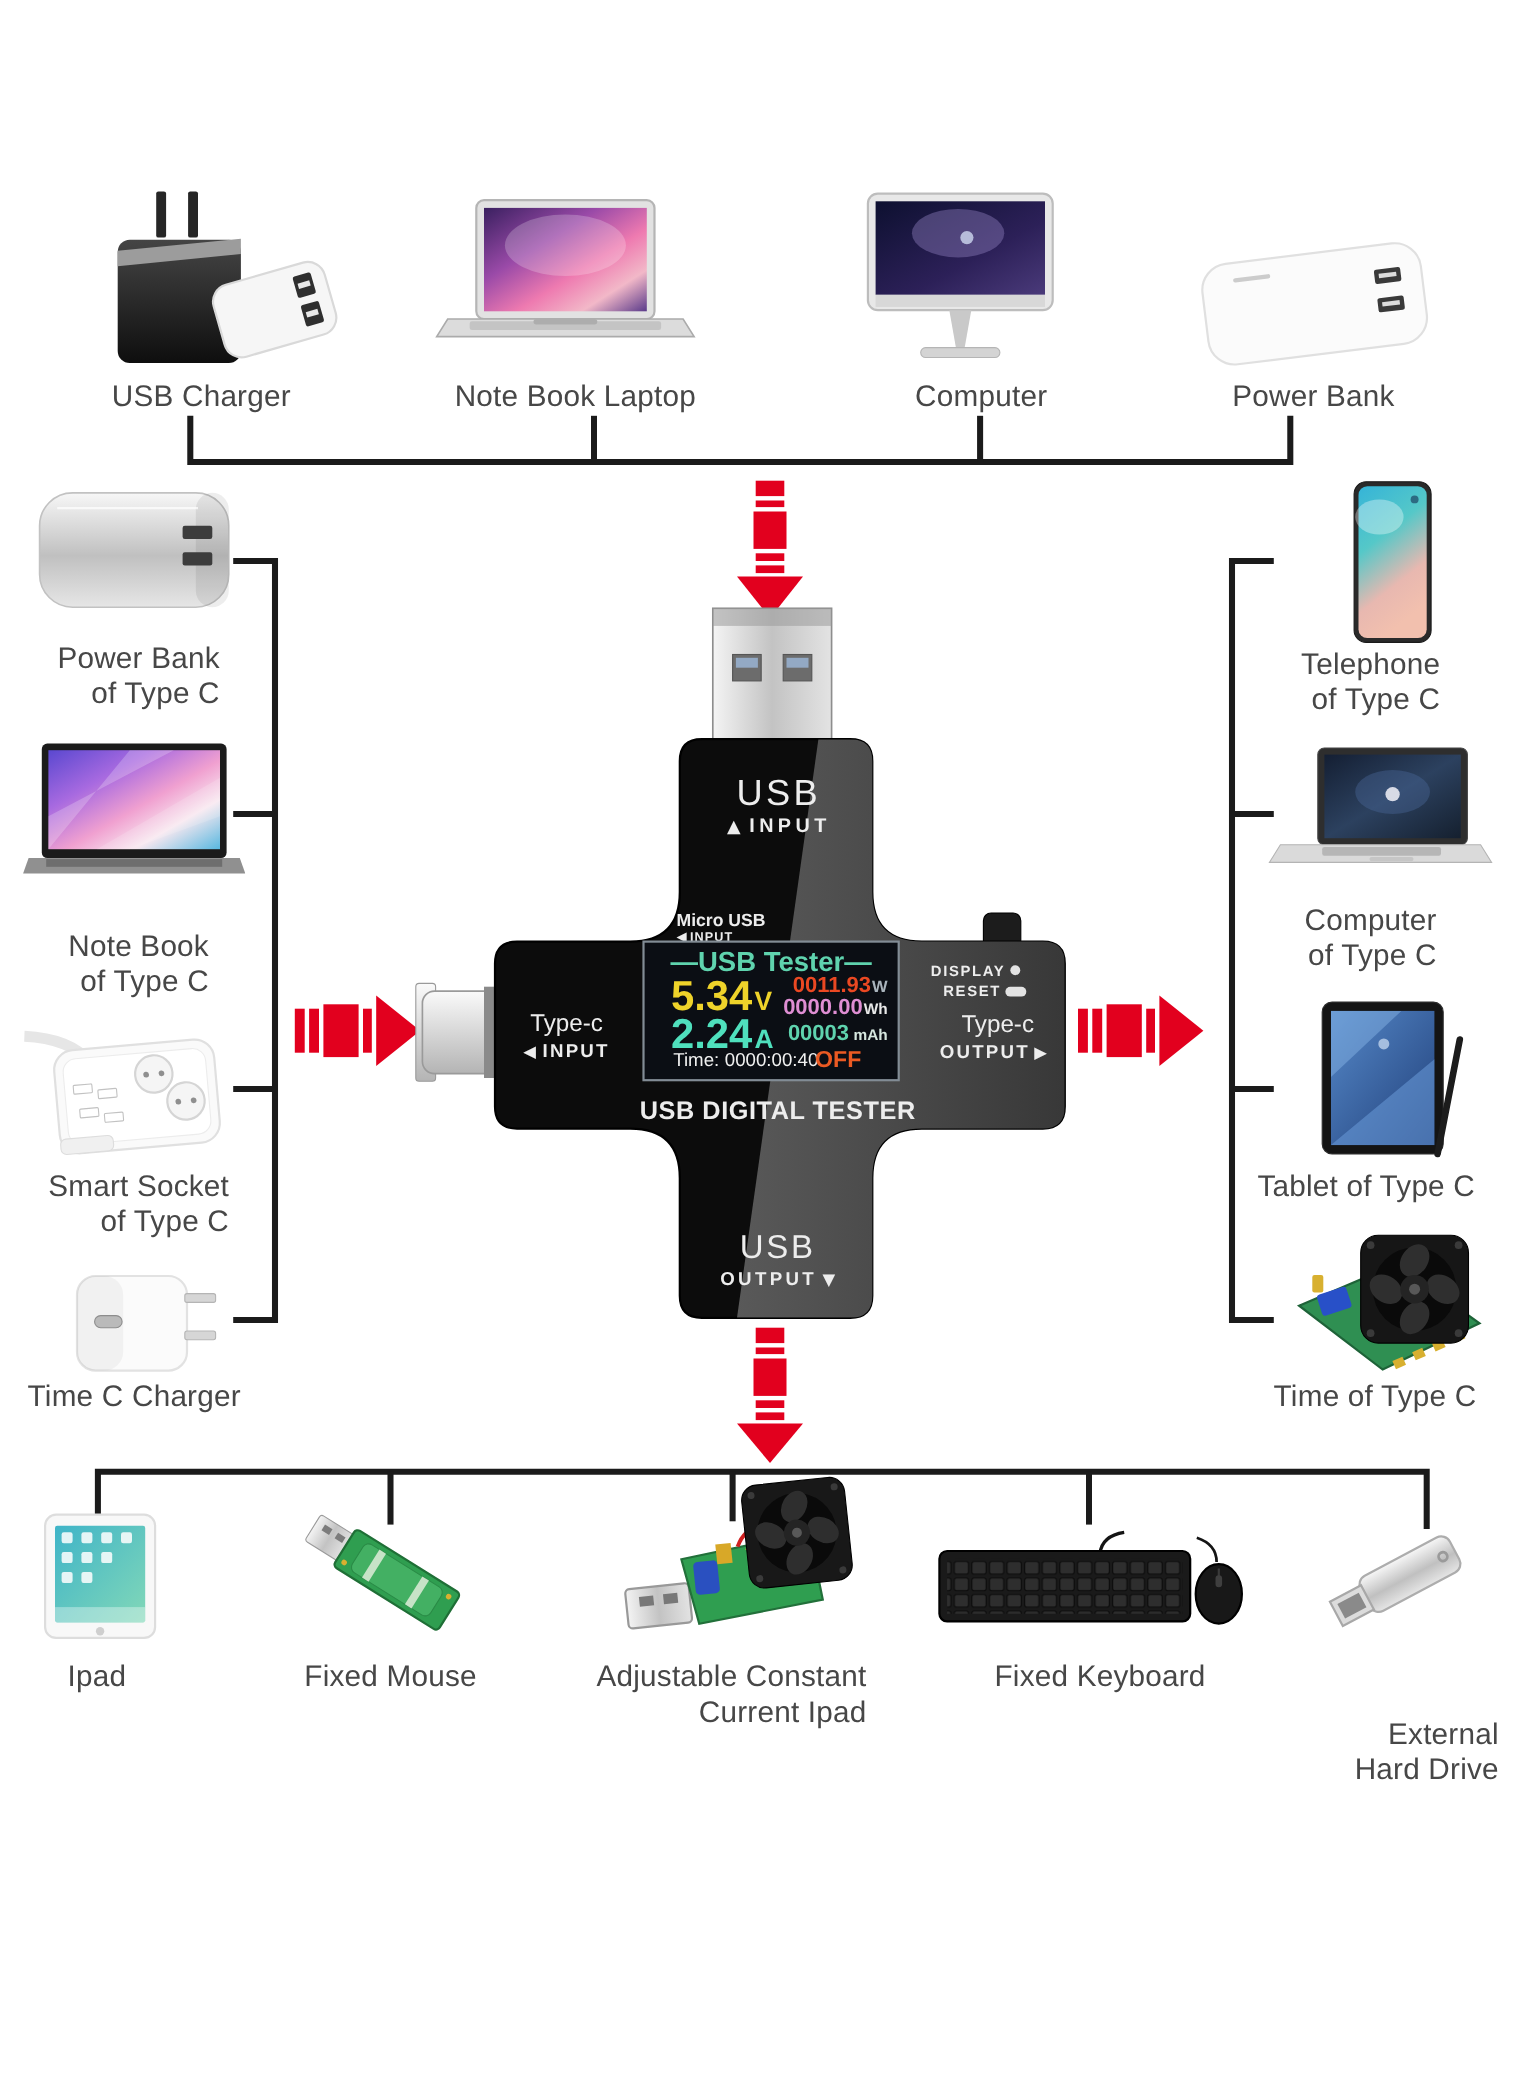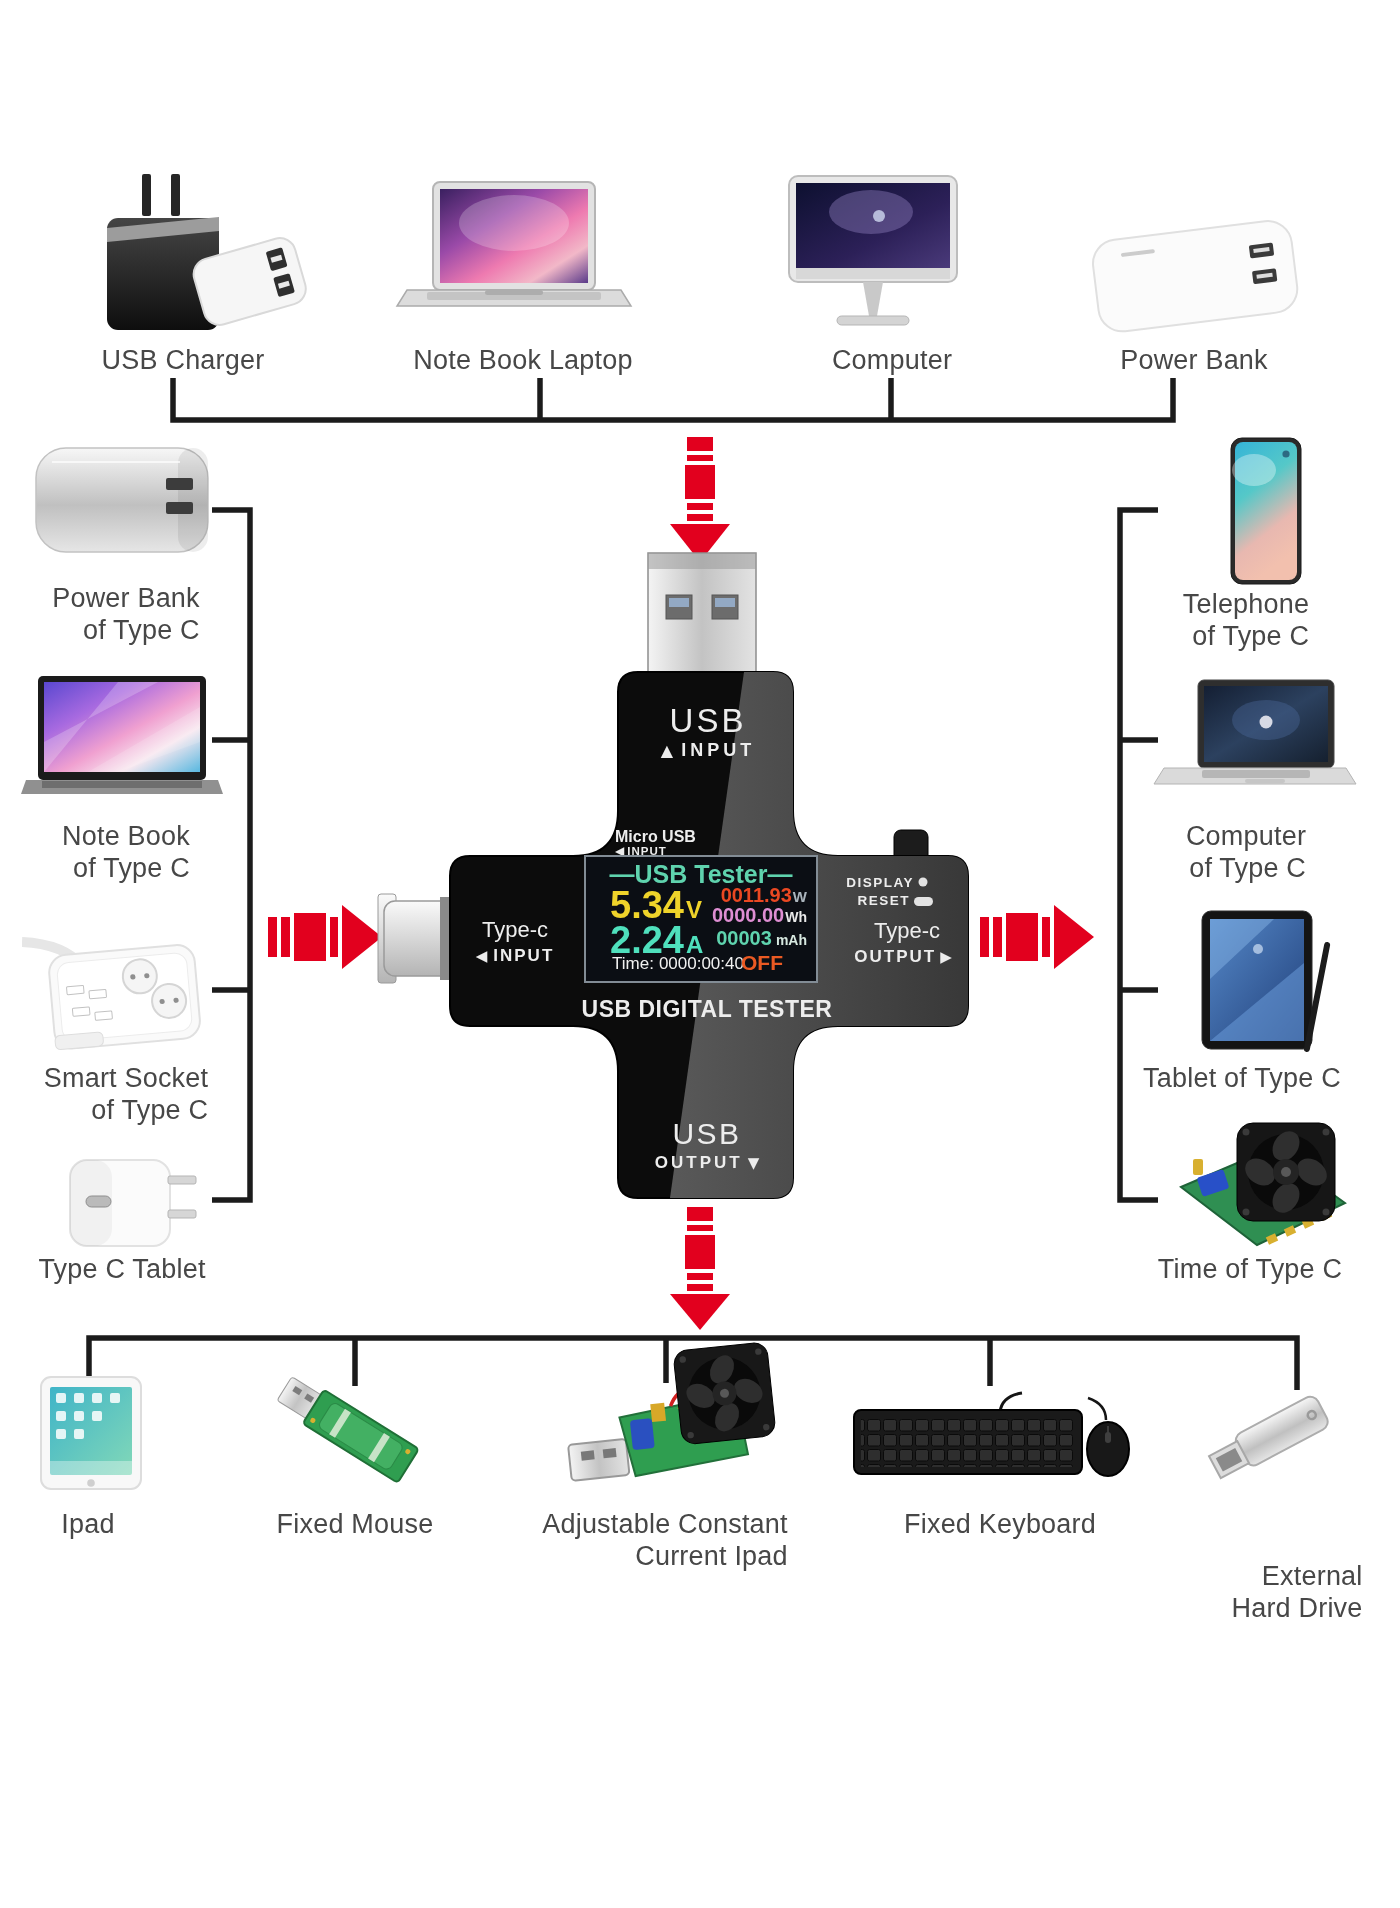--- a/index.html
+++ b/index.html
@@ -461,30 +461,30 @@
     <span>Computer</span>
   </div>
 <div class="lbl" style="left:1194px;top:344px">
     <span>Power Bank</span>
   </div>
 
 <div class="lbl" style="left:126px;top:582px">
     <span>Power Bank</span>
     <span>of Type C</span>
   </div>
-<div class="lbl" style="left:126px;top:820px">
+<div class="lbl" style="left:126px;top:844px">
     <span>Note Book</span>
     <span>of Type C</span>
   </div>
 <div class="lbl" style="left:126px;top:1062px">
     <span>Smart Socket</span>
     <span>of Type C</span>
   </div>
 <div class="lbl" style="left:122px;top:1253px">
-    <span>Type C Tablet</span>
+    <span>Time C Charger</span>
   </div>
 
 <div class="lbl" style="left:1246px;top:588px">
     <span>Telephone</span>
     <span>of Type C</span>
   </div>
 <div class="lbl" style="left:1246px;top:820px">
     <span>Computer</span>
     <span>of Type C</span>
   </div>

